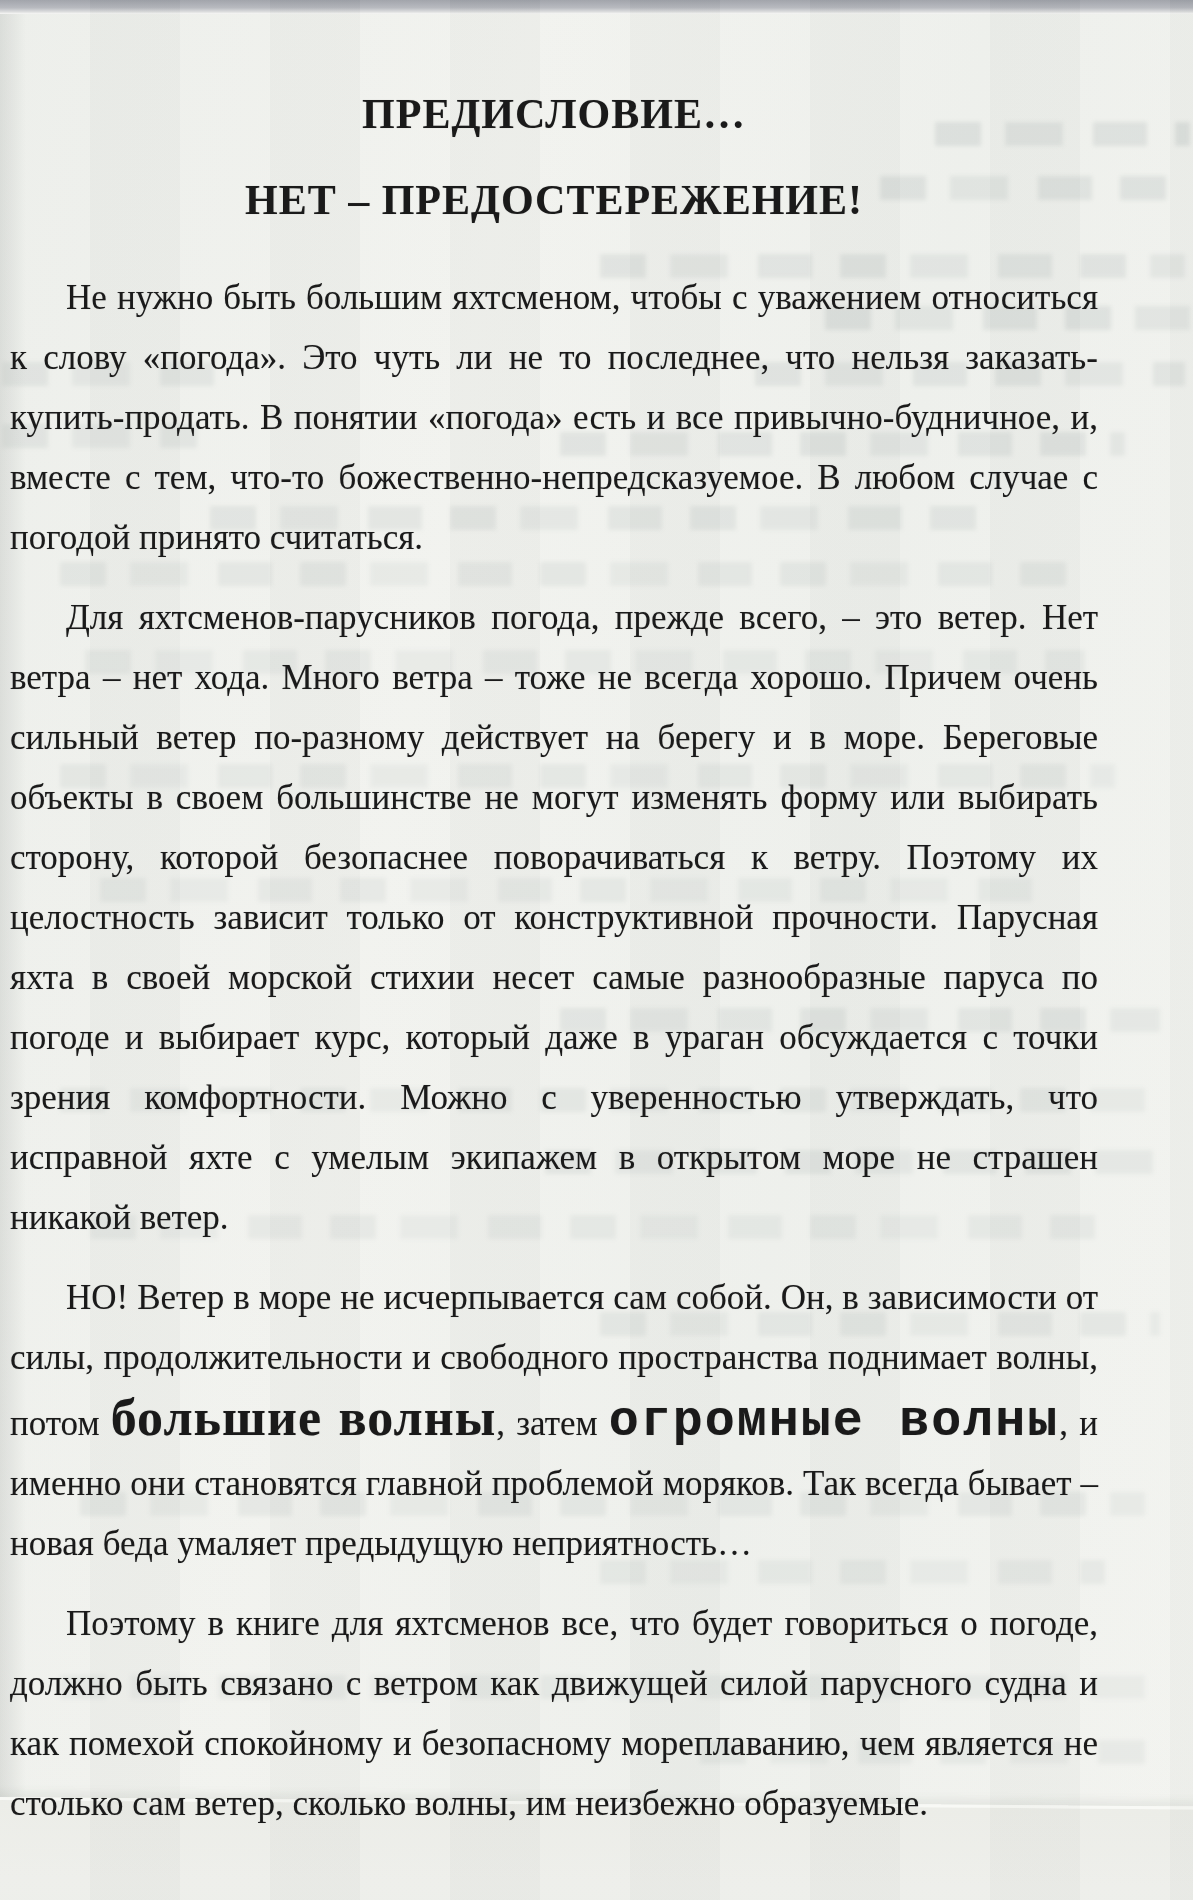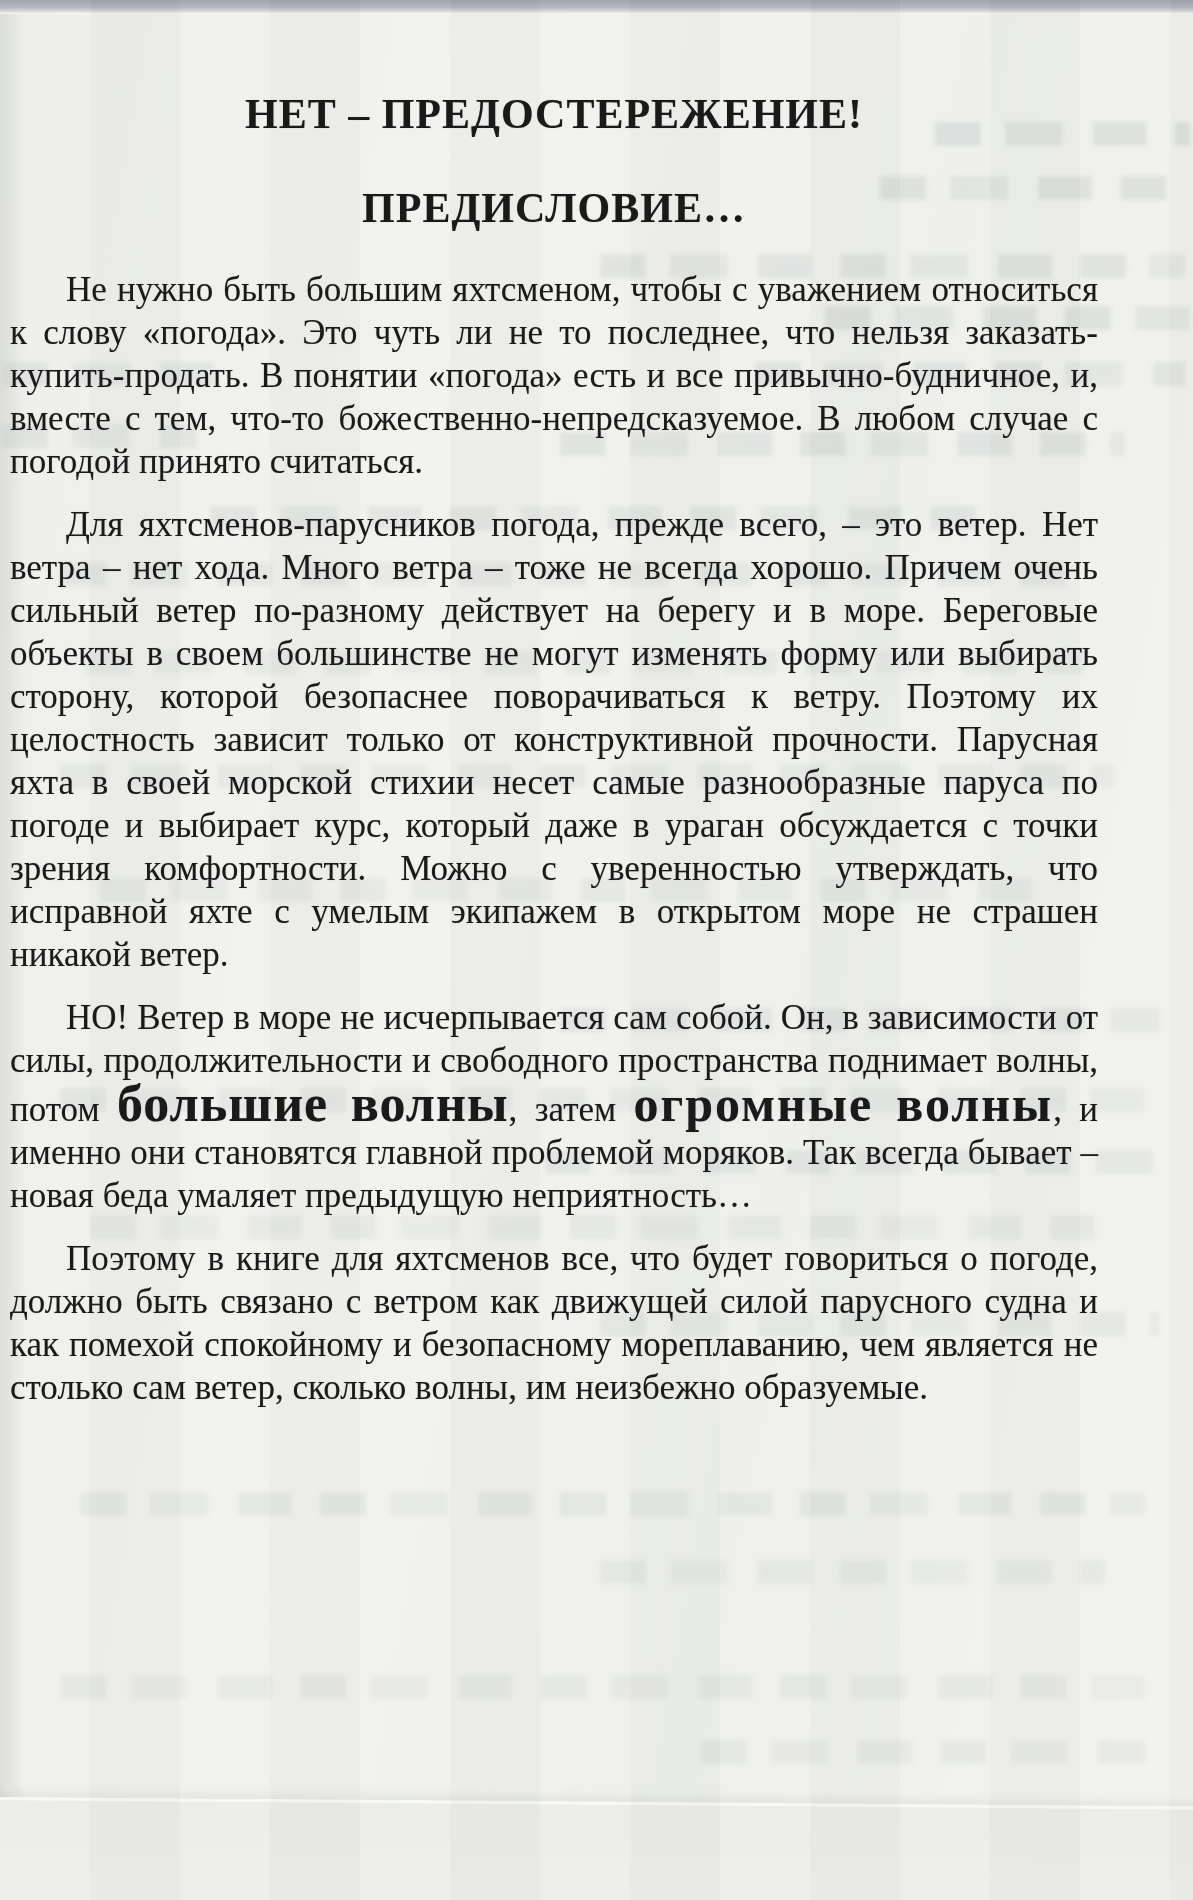--- a/index.html
+++ b/index.html
@@ -88,29 +88,29 @@
     font-weight: bold;
     font-size: 42px;
     line-height: 52px;
     text-align: center;
     letter-spacing: 1px;
     margin: 0 0 34px 0;
   }
   .title.t2 { margin: 0 0 42px 0; }
   .body-text p {
     font-size: 35px;
-    line-height: 43px;
+    line-height: 60px;
     text-align: justify;
     text-indent: 56px;
     margin: 0 0 20px 0;
   }
   .run-n  { font-weight: normal; }
   .run-b  { font-weight: normal; }
   .run-lg { font-weight: bold; font-size: 52px; letter-spacing: 1px; }
-  .run-xl { font-weight: bold; font-size: 50px; letter-spacing: 2px; }
+  .run-xl { font-weight: bold; font-size: 50px; letter-spacing: 2px; font-family: Liberation Mono, monospace; }
 </style>
 </head>
 <body>
 
 <div class="photo">
   <div class="top-edge"></div>
   <div class="left-shade"></div>
 
   <div id="bleed-layer">
       <div class="bleed" style="top: 122px; left: 935px; width: 255px; opacity: 0.55;"></div>
@@ -131,22 +131,22 @@
       <div class="bleed" style="top: 1150px; left: 545px; width: 610px; opacity: 0.4;"></div>
       <div class="bleed" style="top: 1215px; left: 90px; width: 1005px; opacity: 0.3;"></div>
       <div class="bleed" style="top: 1312px; left: 600px; width: 560px; opacity: 0.35;"></div>
       <div class="bleed" style="top: 1492px; left: 80px; width: 1065px; opacity: 0.35;"></div>
       <div class="bleed" style="top: 1560px; left: 600px; width: 505px; opacity: 0.3;"></div>
       <div class="bleed" style="top: 1675px; left: 60px; width: 1085px; opacity: 0.3;"></div>
       <div class="bleed" style="top: 1740px; left: 700px; width: 445px; opacity: 0.3;"></div>
     </div>
 
   <div class="content">
+    <h1 class="title t1">ПРЕДИСЛОВИЕ…</h1>
     <h1 class="title t2">НЕТ – ПРЕДОСТЕРЕЖЕНИЕ!</h1>
-    <h1 class="title t1">ПРЕДИСЛОВИЕ…</h1>
     <div class="body-text">
         <p><span class="run-n">Не нужно быть большим яхтсменом, чтобы с уважением относиться к слову «погода». Это чуть ли не то последнее, что нельзя заказать-купить-продать. В понятии «погода» есть и все привычно-будничное, и, вместе с тем, что-то божественно-непредсказуемое. В любом случае с погодой принято считаться.</span></p>
         <p><span class="run-n">Для яхтсменов-парусников погода, прежде всего, – это ветер. Нет ветра – нет хода. Много ветра – тоже не всегда хорошо. Причем очень сильный ветер по-разному действует на берегу и в море. Береговые объекты в своем большинстве не могут изменять форму или выбирать сторону, которой безопаснее поворачиваться к ветру. Поэтому их целостность зависит только от конструктивной прочности. Парусная яхта в своей морской стихии несет самые разнообразные паруса по погоде и выбирает курс, который даже в ураган обсуждается с точки зрения комфортности. Можно с уверенностью утверждать, что </span><span class="run-b">исправной яхте с умелым экипажем в открытом море не страшен никакой ветер.</span></p>
         <p><span class="run-n">НО! Ветер в море не исчерпывается сам собой. Он, в зависимости от силы, продолжительности и свободного пространства поднимает </span><span class="run-b">волны</span><span class="run-n">, потом </span><span class="run-lg">большие волны</span><span class="run-n">, затем </span><span class="run-xl">огромные волны</span><span class="run-n">, и именно они становятся главной проблемой моряков. Так всегда бывает – новая беда умаляет предыдущую неприятность…</span></p>
         <p><span class="run-n">Поэтому в книге для яхтсменов все, что будет говориться о погоде, должно быть связано с ветром как движущей силой парусного судна и как помехой спокойному и безопасному мореплаванию, чем является не столько сам ветер, сколько волны, им неизбежно образуемые.</span></p>
       </div>
   </div>
 
   <div class="bottom-edge"></div>
 </div>

